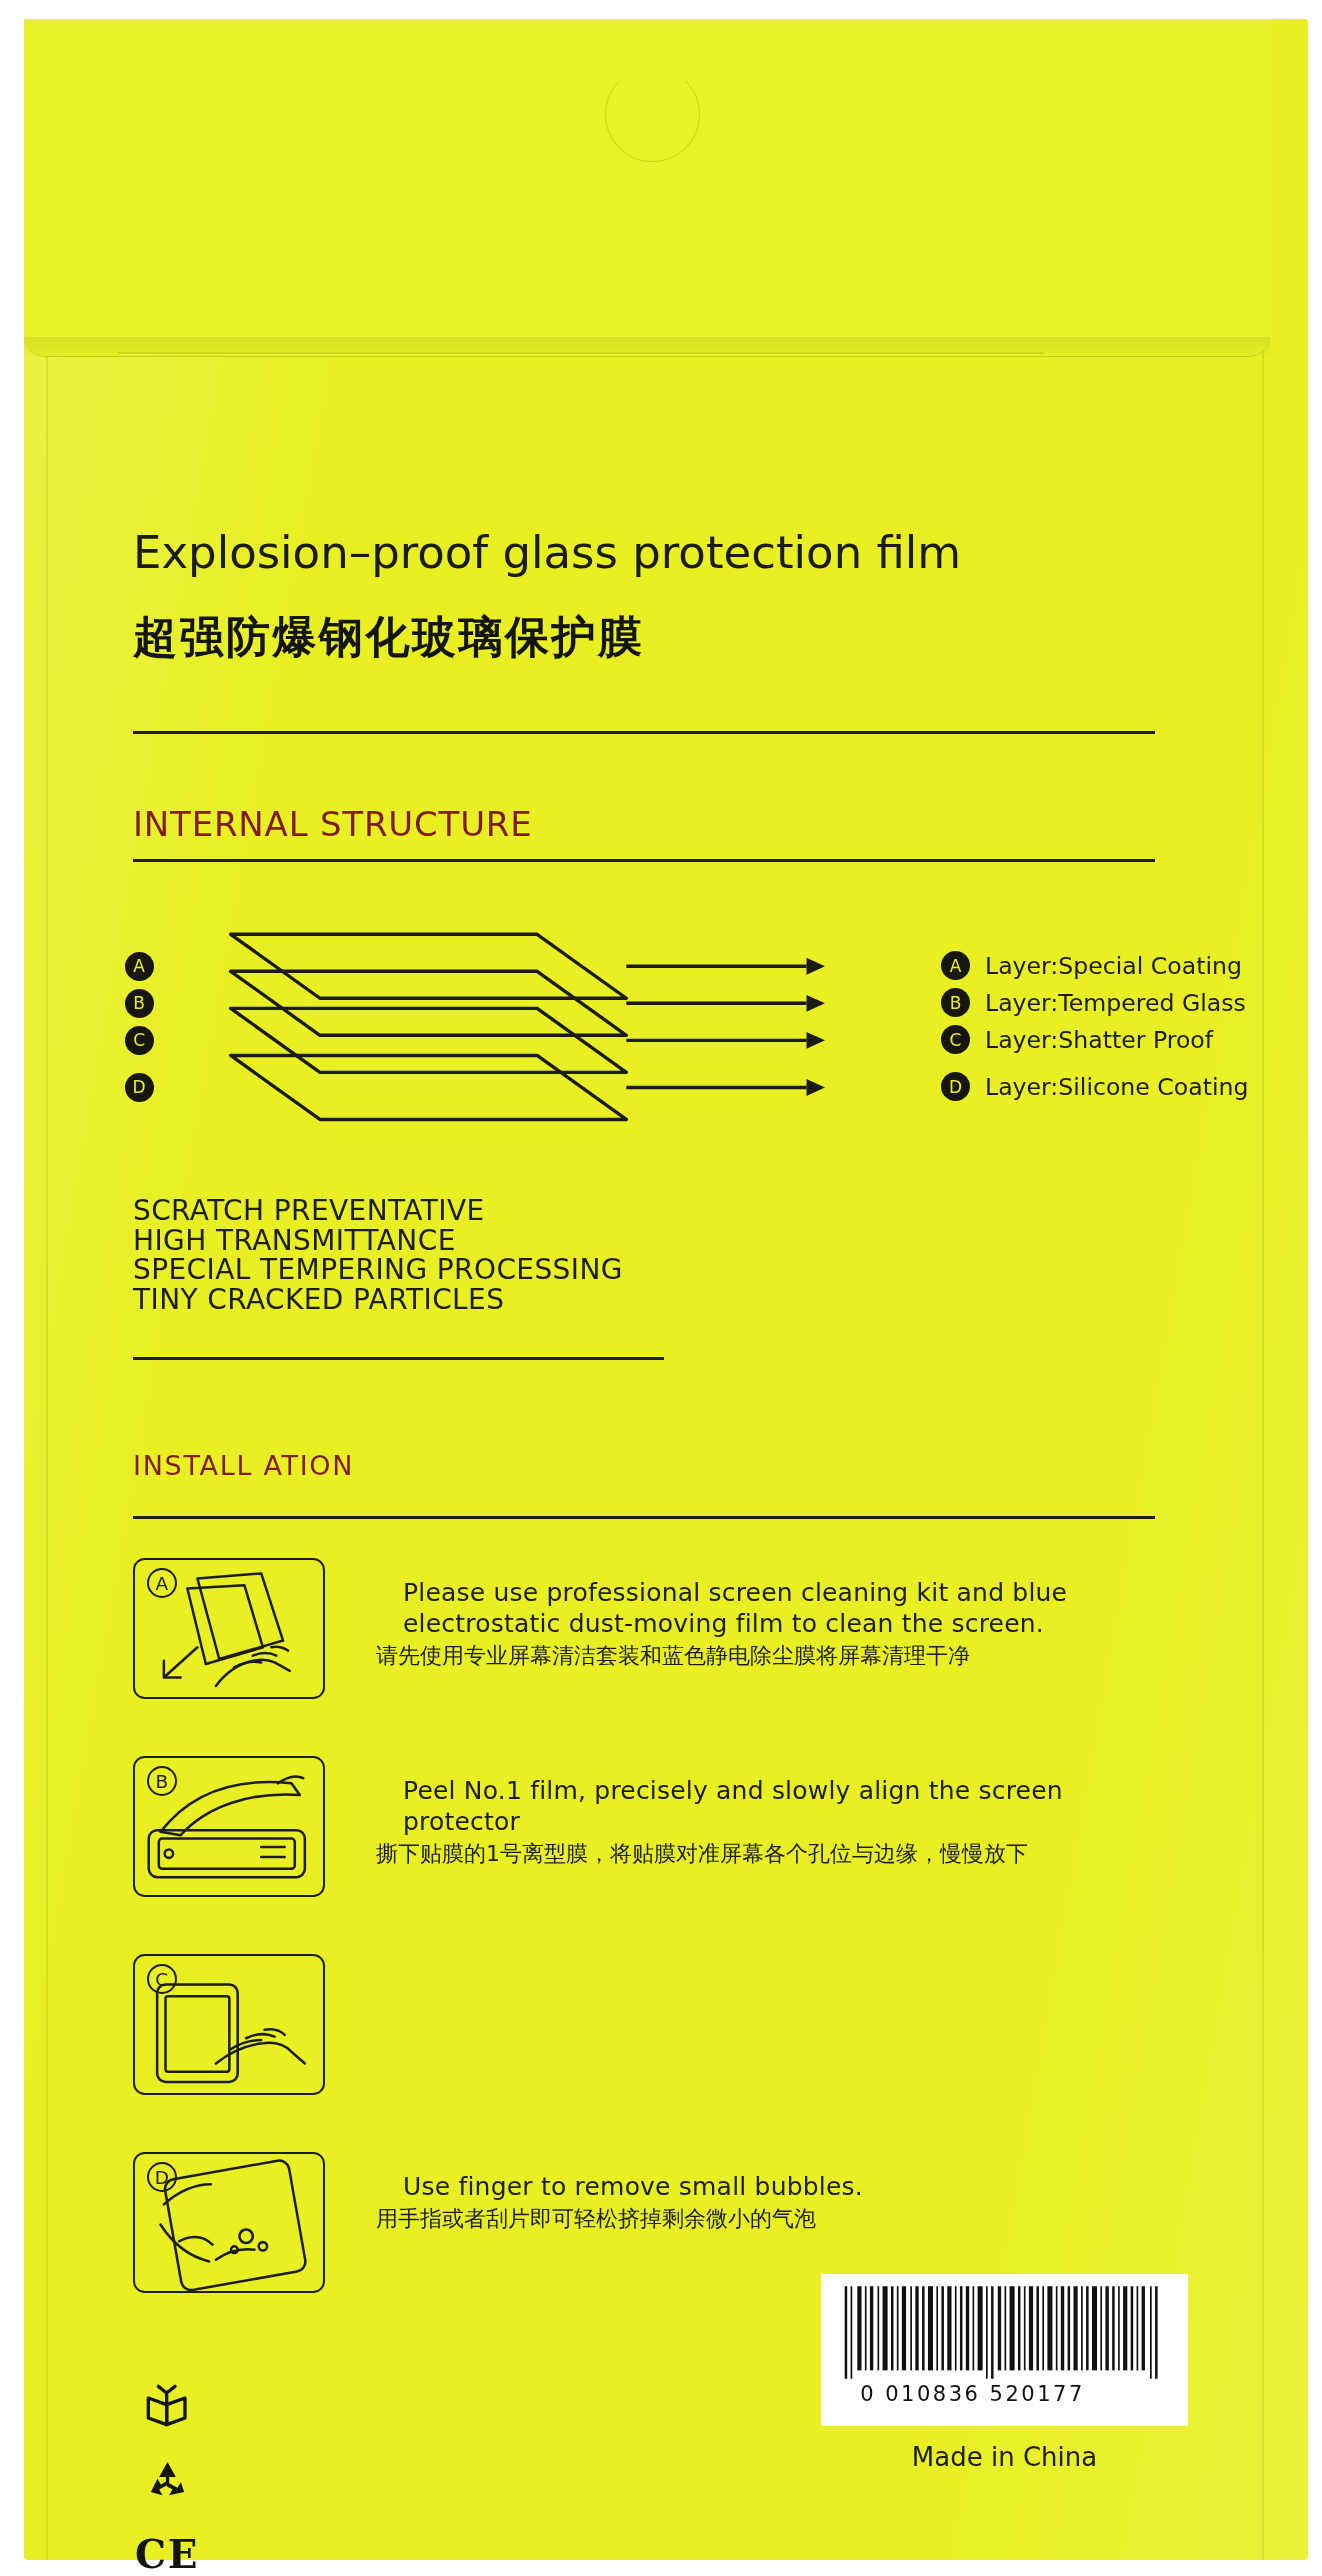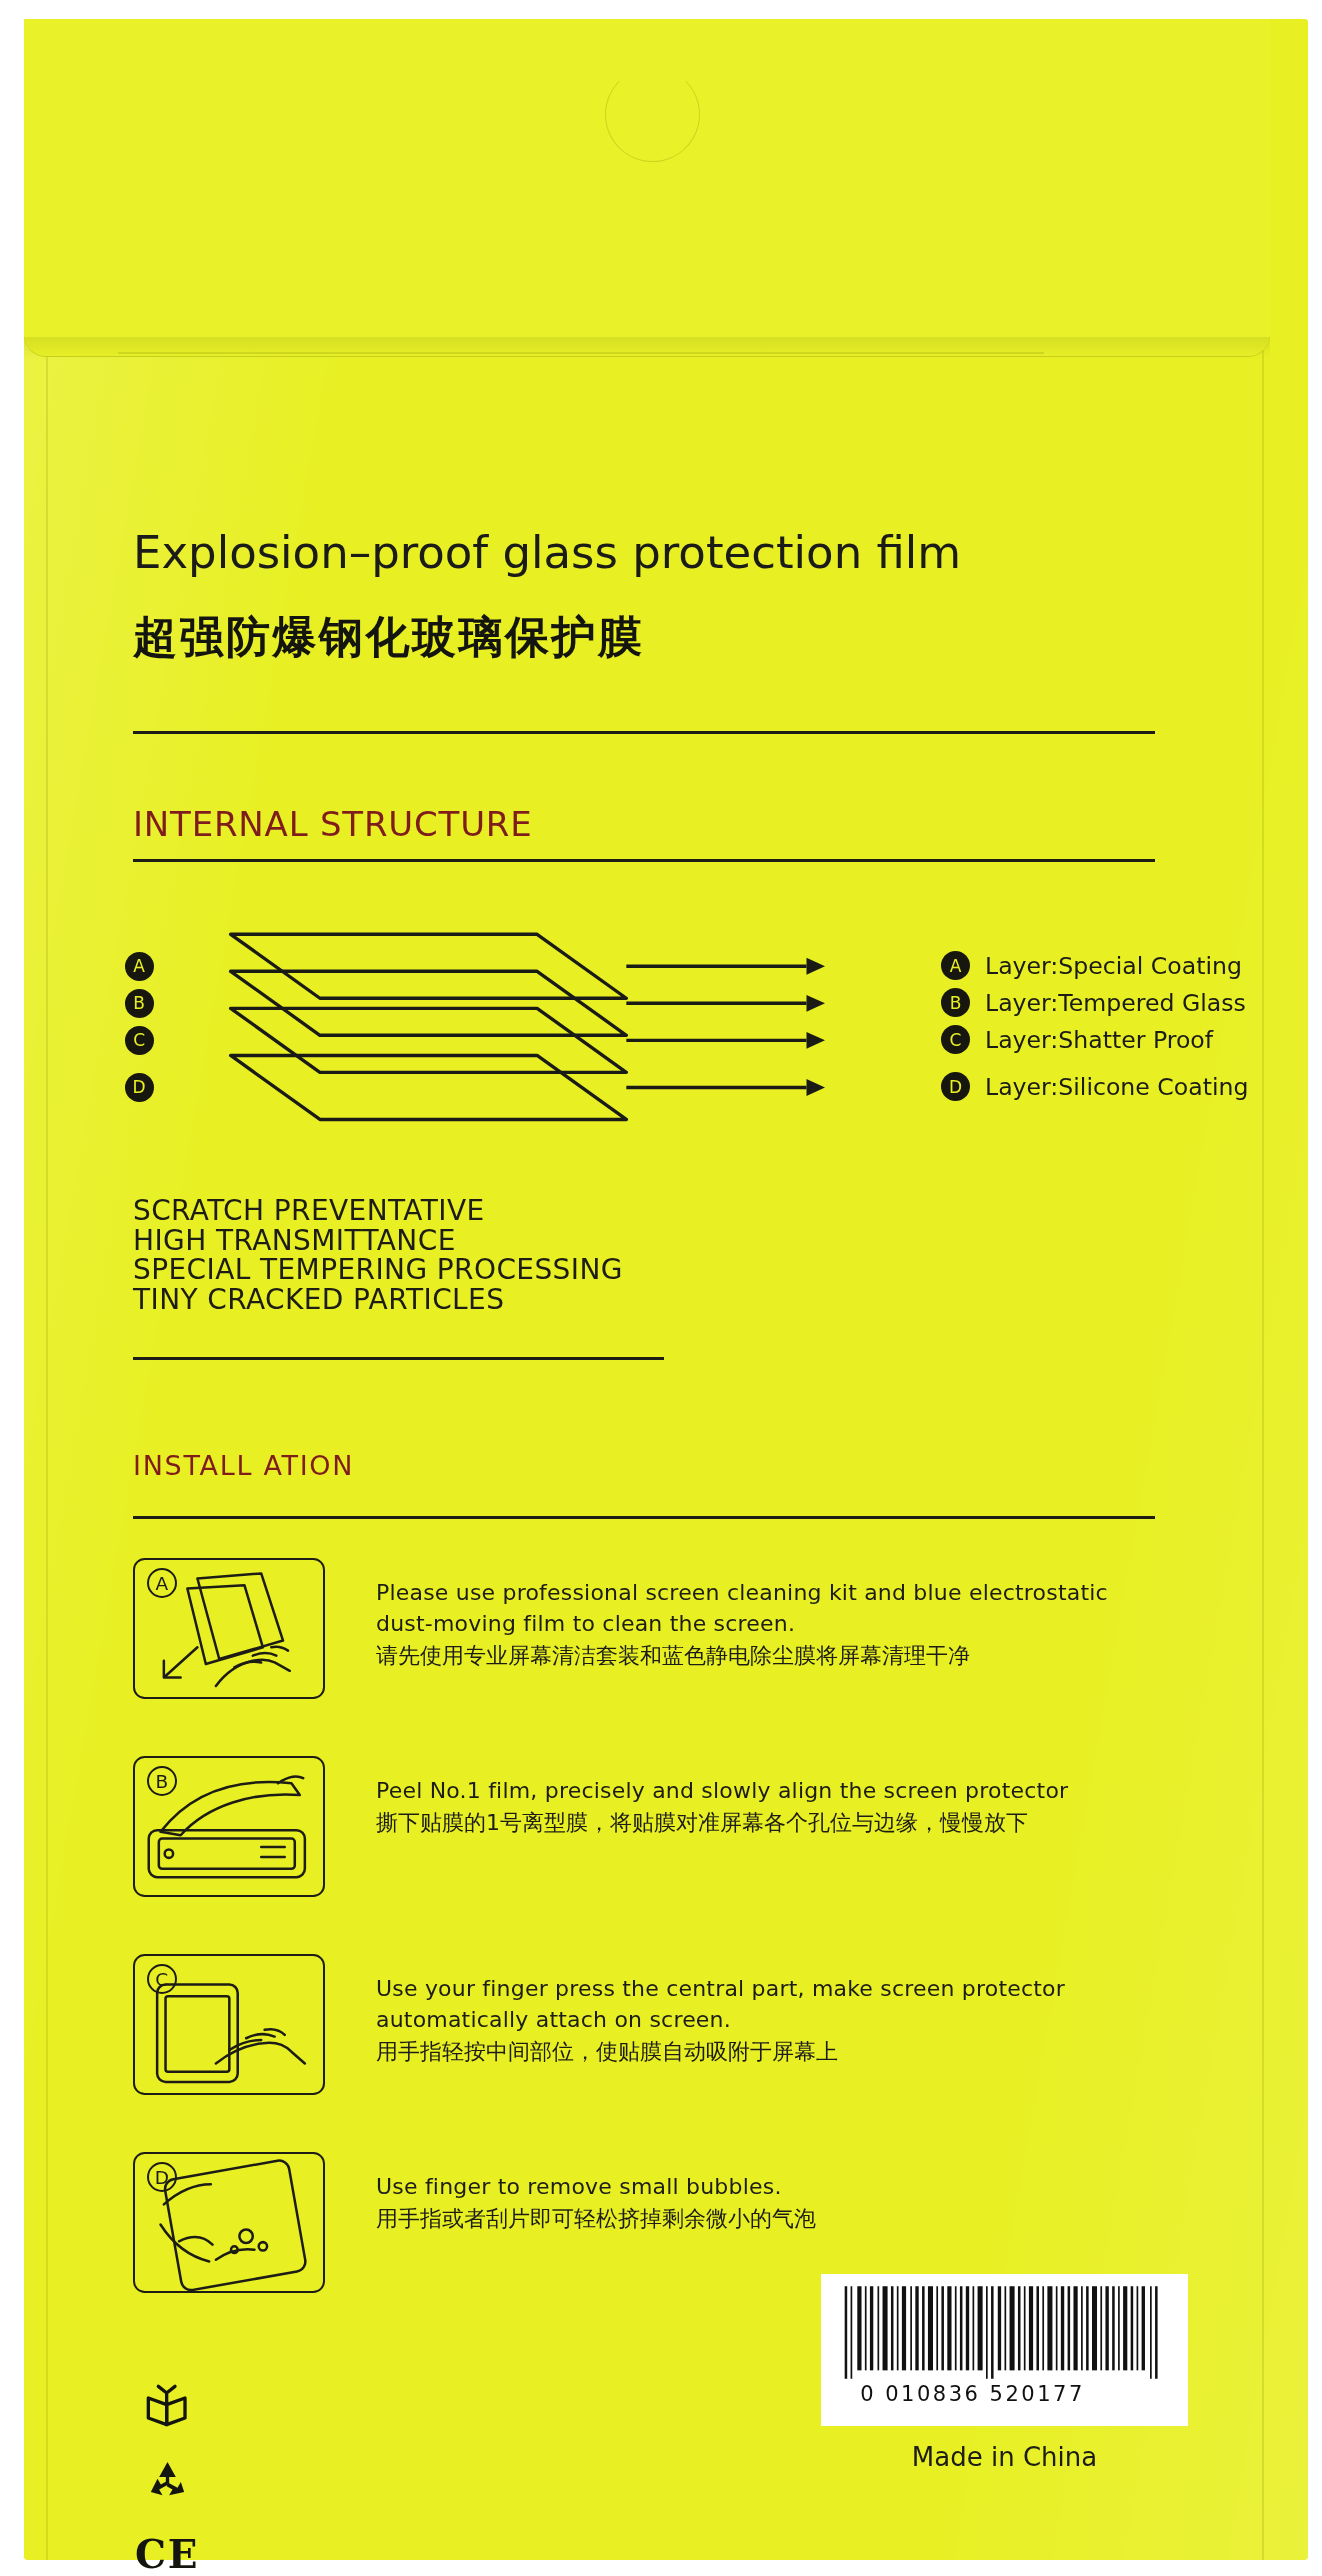--- a/index.html
+++ b/index.html
@@ -227,25 +227,26 @@
     background: transparent;
     z-index: 2;
   }
   .step-text {
     position: absolute;
     left: 243px;
     top: 18.5px;
     width: 775px;
   }
   .step-en {
-    font-size: 22px;
+    font-size: 25px;
     color: #1d1d16;
     font-family: "DejaVu Sans", sans-serif;
     line-height: 31px;
     letter-spacing: 0.2px;
+    margin-left: 27px;
   }
   .step-cn {
     font-size: 22px;
     color: #1d1d16;
     font-family: "DejaVu Sans", sans-serif;
     line-height: 34px;
   }
 
   
   .footer-icons {
@@ -428,24 +429,20 @@
       <svg width="192" height="141" viewBox="0 0 228 168" xmlns="http://www.w3.org/2000/svg">
         <g fill="none" stroke="#1d1d16" stroke-width="3" stroke-linejoin="round" stroke-linecap="round">
           <rect x="26" y="34" width="96" height="116" rx="10"></rect>
           <rect x="36" y="48" width="76" height="90" rx="3"></rect>
           <path d="M96,128 c18,-14 36,-22 56,-24 c14,-2 26,2 34,10 l16,14"></path>
           <path d="M112,112 c12,-8 26,-12 38,-12"></path>
           <path d="M132,98 c12,-6 24,-6 34,-2"></path>
           <path d="M154,88 c10,-2 18,0 24,6"></path>
         </g>
       </svg>
-    </div>
-    <div class="step-text">
-      <div class="step-en">Use your finger press the central part, make screen protector automatically attach on screen.</div>
-      <div class="step-cn">用手指轻按中间部位，使贴膜自动吸附于屏幕上</div>
     </div>
   </div>
 
   <div class="step" style="top:2152px;">
     <div class="step-icon">
       <div class="step-badge">D</div>
       <svg width="192" height="141" viewBox="0 0 228 168" xmlns="http://www.w3.org/2000/svg">
         <g fill="none" stroke="#1d1d16" stroke-width="3" stroke-linejoin="round" stroke-linecap="round">
           <rect x="44" y="18" width="150" height="134" rx="12" transform="rotate(-10 119 85)"></rect>
           <path d="M34,60 c18,-16 36,-24 56,-24"></path>

